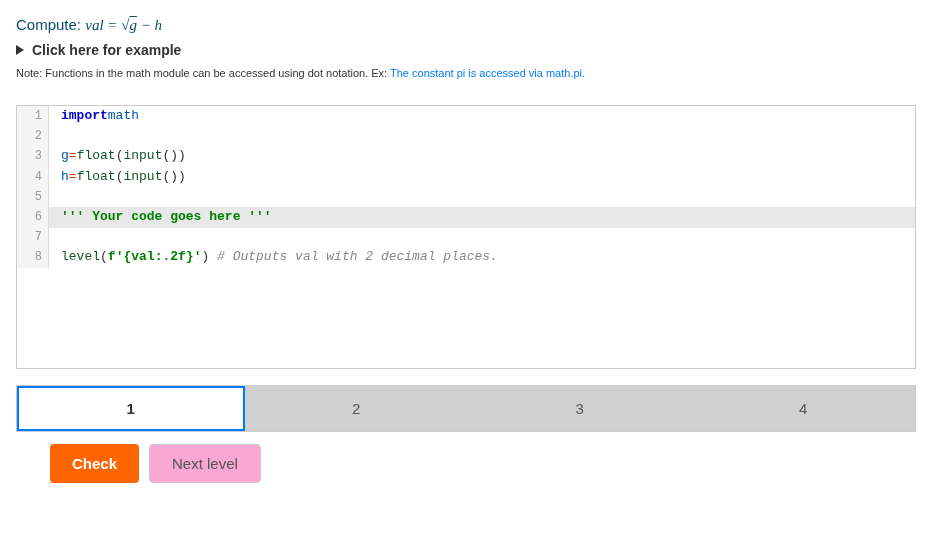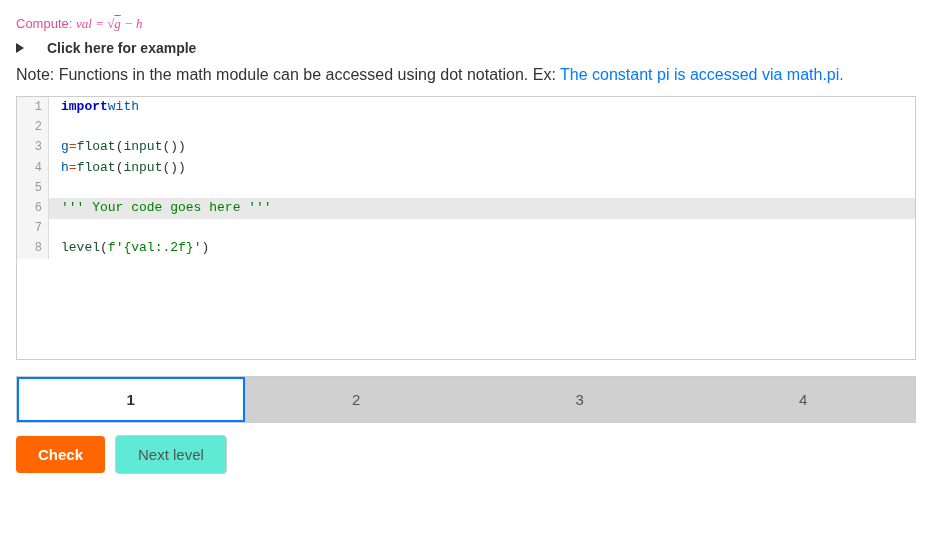--- a/index.html
+++ b/index.html
@@ -5,48 +5,48 @@
     * { box-sizing: border-box; margin: 0; padding: 0; }
     body {
       font-family: Arial, sans-serif;
       background: #fff;
       color: #333;
       font-size: 14px;
       padding: 16px;
     }
 
     .problem-title {
-      font-size: 13px;
+      font-size: 15px;
       margin-bottom: 8px;
-      color: #ec4899;
+      color: #0c4a6e;
     }
 
     .click-example {
       display: flex;
       align-items: center;
-      gap: 23px;
+      gap: 8px;
       font-weight: bold;
       color: #333;
       margin-bottom: 8px;
       cursor: pointer;
     }
 
     .click-example .triangle {
       display: inline-block;
       width: 0;
       height: 0;
       border-top: 5px solid transparent;
       border-bottom: 5px solid transparent;
       border-left: 8px solid #333;
     }
 
     .note-text {
       color: #007bff;
-      font-size: 16px;
-      margin-bottom: 10px;
+      font-size: 11px;
+      margin-bottom: 24px;
       line-height: 1.4;
     }
 
     .note-text .note-prefix {
       color: #333;
     }
 
     .code-editor {
       border: 1px solid #ccc;
       background: #fff;
@@ -83,21 +83,21 @@
     .line-content {
       padding: 0 12px;
       white-space: pre;
       flex: 1;
       display: flex;
       align-items: flex-end;
     }
 
     .kw { color: #0000cc; font-weight: bold; }
     .fn { color: #14532d; }
-    .str { color: #008000; }
+    .str { color: #008000; font-weight: bold; }
     .cm { color: #888; font-style: italic; }
     .var-blue { color: #0055aa; }
     .op { color: #cc4400; }
 
     .tabs-bar {
       display: flex;
       border: 1px solid #ccc;
       margin-bottom: 12px;
       background: #d0d0d0;
     }
@@ -117,36 +117,36 @@
     .tab.active {
       background: #fff;
       border: 2px solid #007bff;
       color: #333;
       font-weight: bold;
     }
 
     .actions {
       display: flex;
       gap: 10px;
-      align-items: center;
+      margin-left: 34px;
     }
 
     .btn-check {
       background: #ff6600;
       color: #fff;
       border: none;
       padding: 10px 22px;
       font-size: 15px;
       font-weight: bold;
       border-radius: 4px;
       cursor: pointer;
     }
 
     .btn-next {
-      background: #5eead4;
+      background: #f9a8d4;
       color: #555;
       border: 1px solid #ccc;
       padding: 10px 22px;
       font-size: 15px;
       border-radius: 4px;
       cursor: pointer;
     }
 
     
     .math-formula {
@@ -172,21 +172,21 @@
 </div>
 
 <div class="note-text">
   <span class="note-prefix">Note: Functions in the math module can be accessed using dot notation. Ex: </span><span>The constant pi is accessed via math.pi.</span>
 </div>
 
 <div class="code-editor">
 
   <div class="code-line">
     <span class="line-num">1</span>
-    <span class="line-content"><span class="kw">import</span> <span class="var-blue">with</span></span>
+    <span class="line-content"><span class="kw">import</span> <span class="var-blue">math</span></span>
   </div>
 
   <div class="code-line">
     <span class="line-num">2</span>
     <span class="line-content"></span>
   </div>
 
   <div class="code-line">
     <span class="line-num">3</span>
     <span class="line-content"><span class="var-blue">g</span> <span class="op">=</span> <span class="fn">float</span>(<span class="fn">input</span>())</span>
@@ -207,21 +207,21 @@
     <span class="line-content"><span class="str">''' Your code goes here '''</span></span>
   </div>
 
   <div class="code-line">
     <span class="line-num">7</span>
     <span class="line-content"></span>
   </div>
 
   <div class="code-line">
     <span class="line-num">8</span>
-    <span class="line-content"><span class="fn">level</span>(<span class="str">f'{val:.2f}'</span>) </span>
+    <span class="line-content"><span class="fn">level</span>(<span class="str">f'{val:.2f}'</span>) <span class="cm"># Outputs val with 2 decimal places.</span></span>
   </div>
 
   <div style="height: 100px;"></div>
 </div>
 
 <div class="tabs-bar">
   <button class="tab active">1</button>
   <button class="tab">2</button>
   <button class="tab">3</button>
   <button class="tab">4</button>

